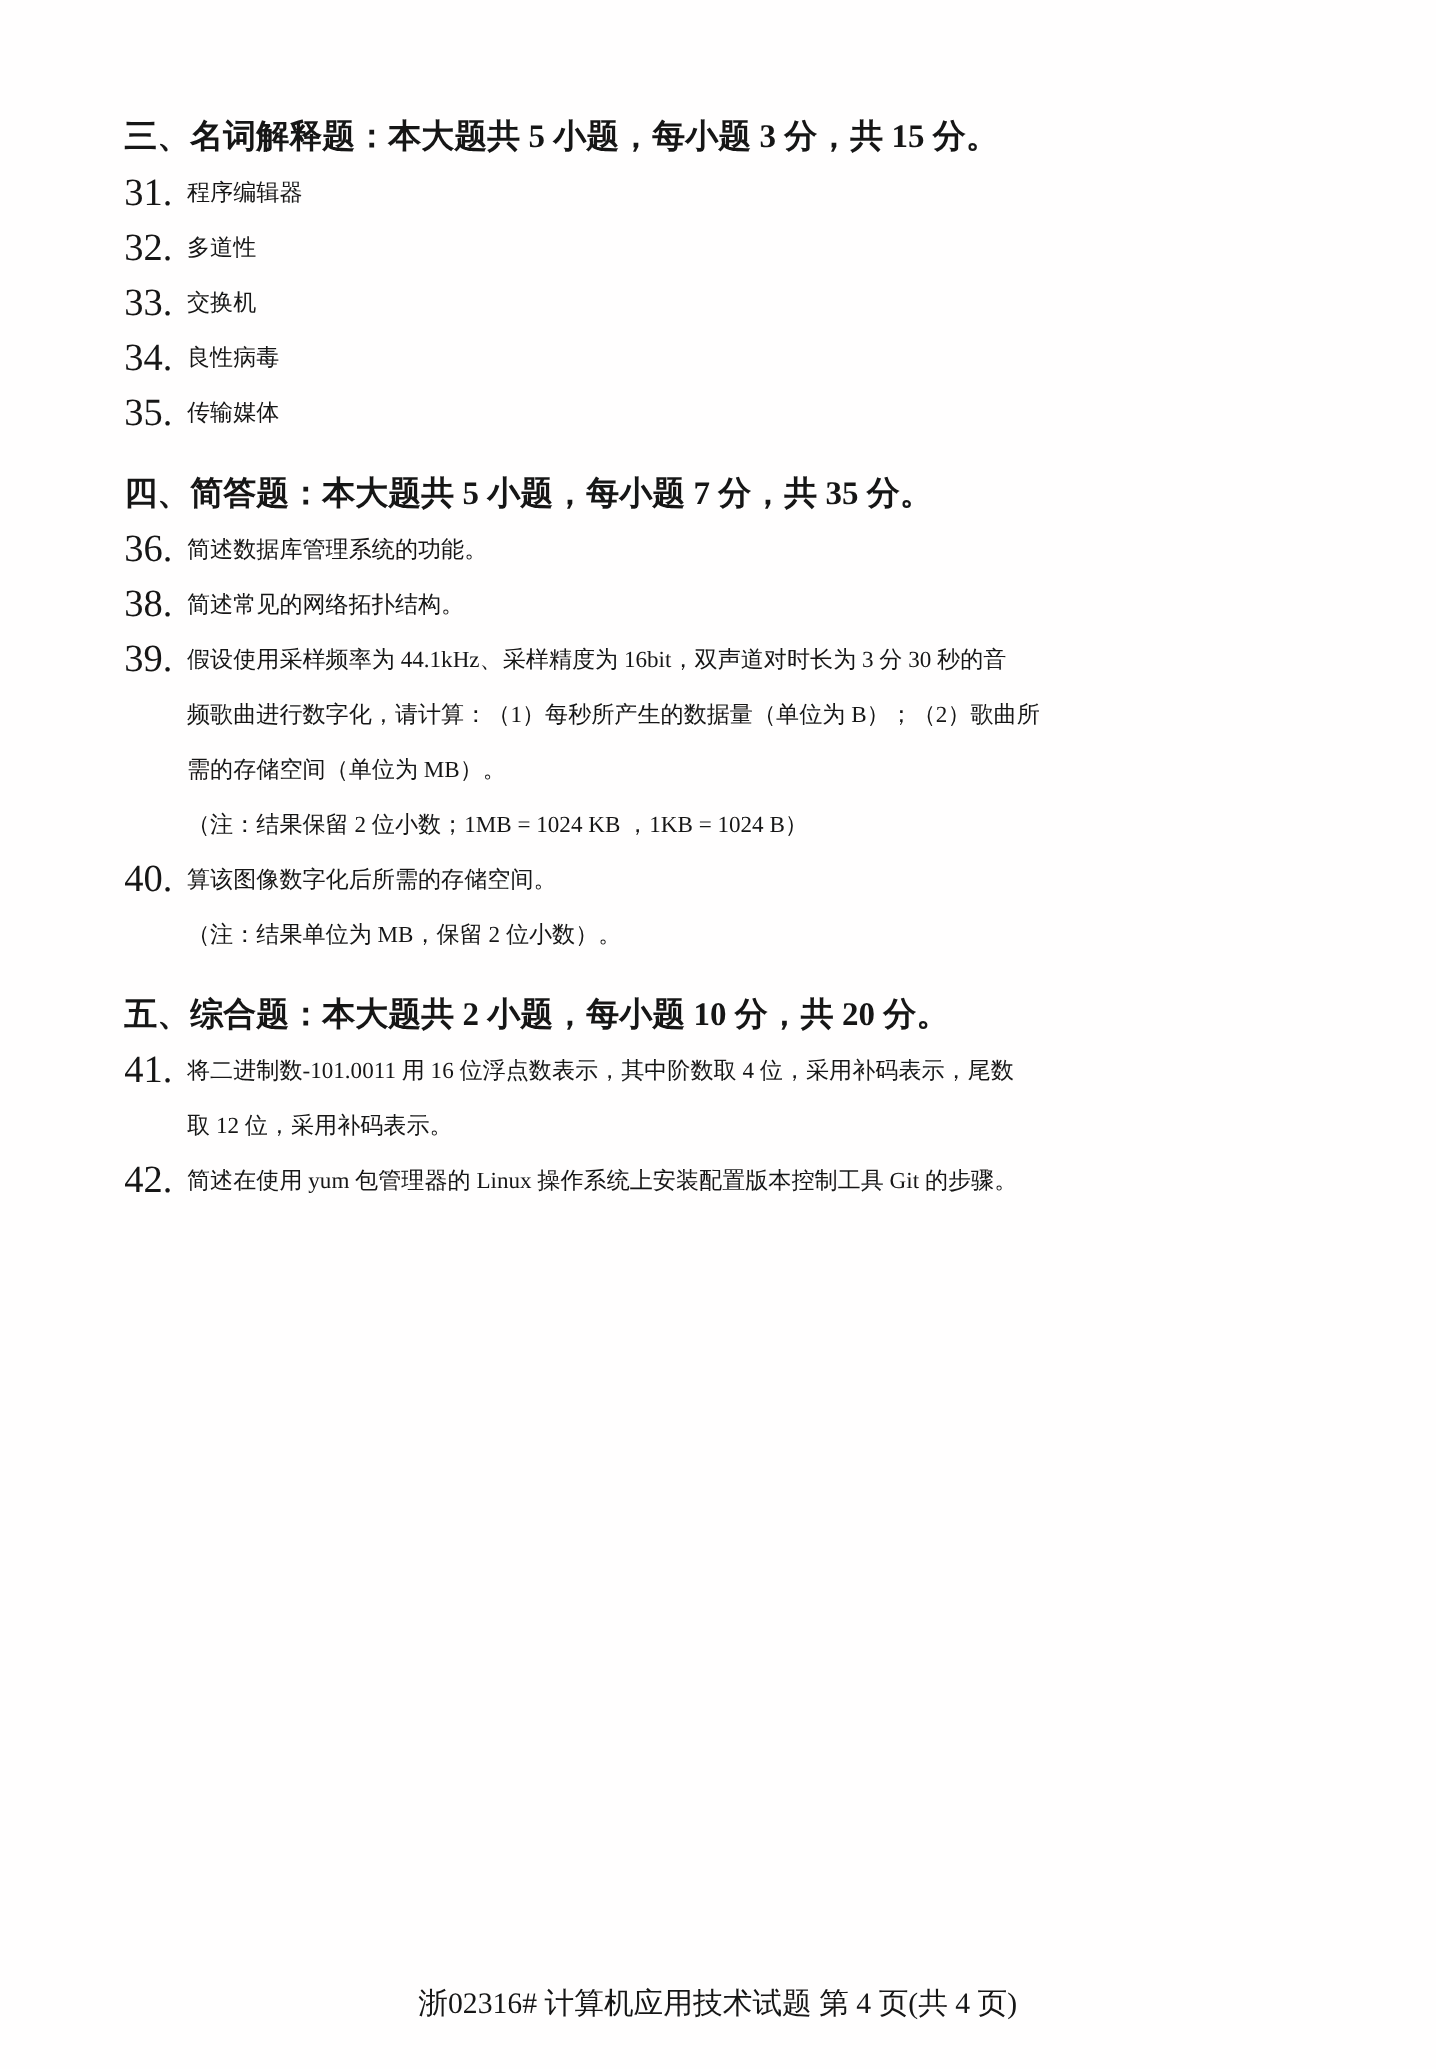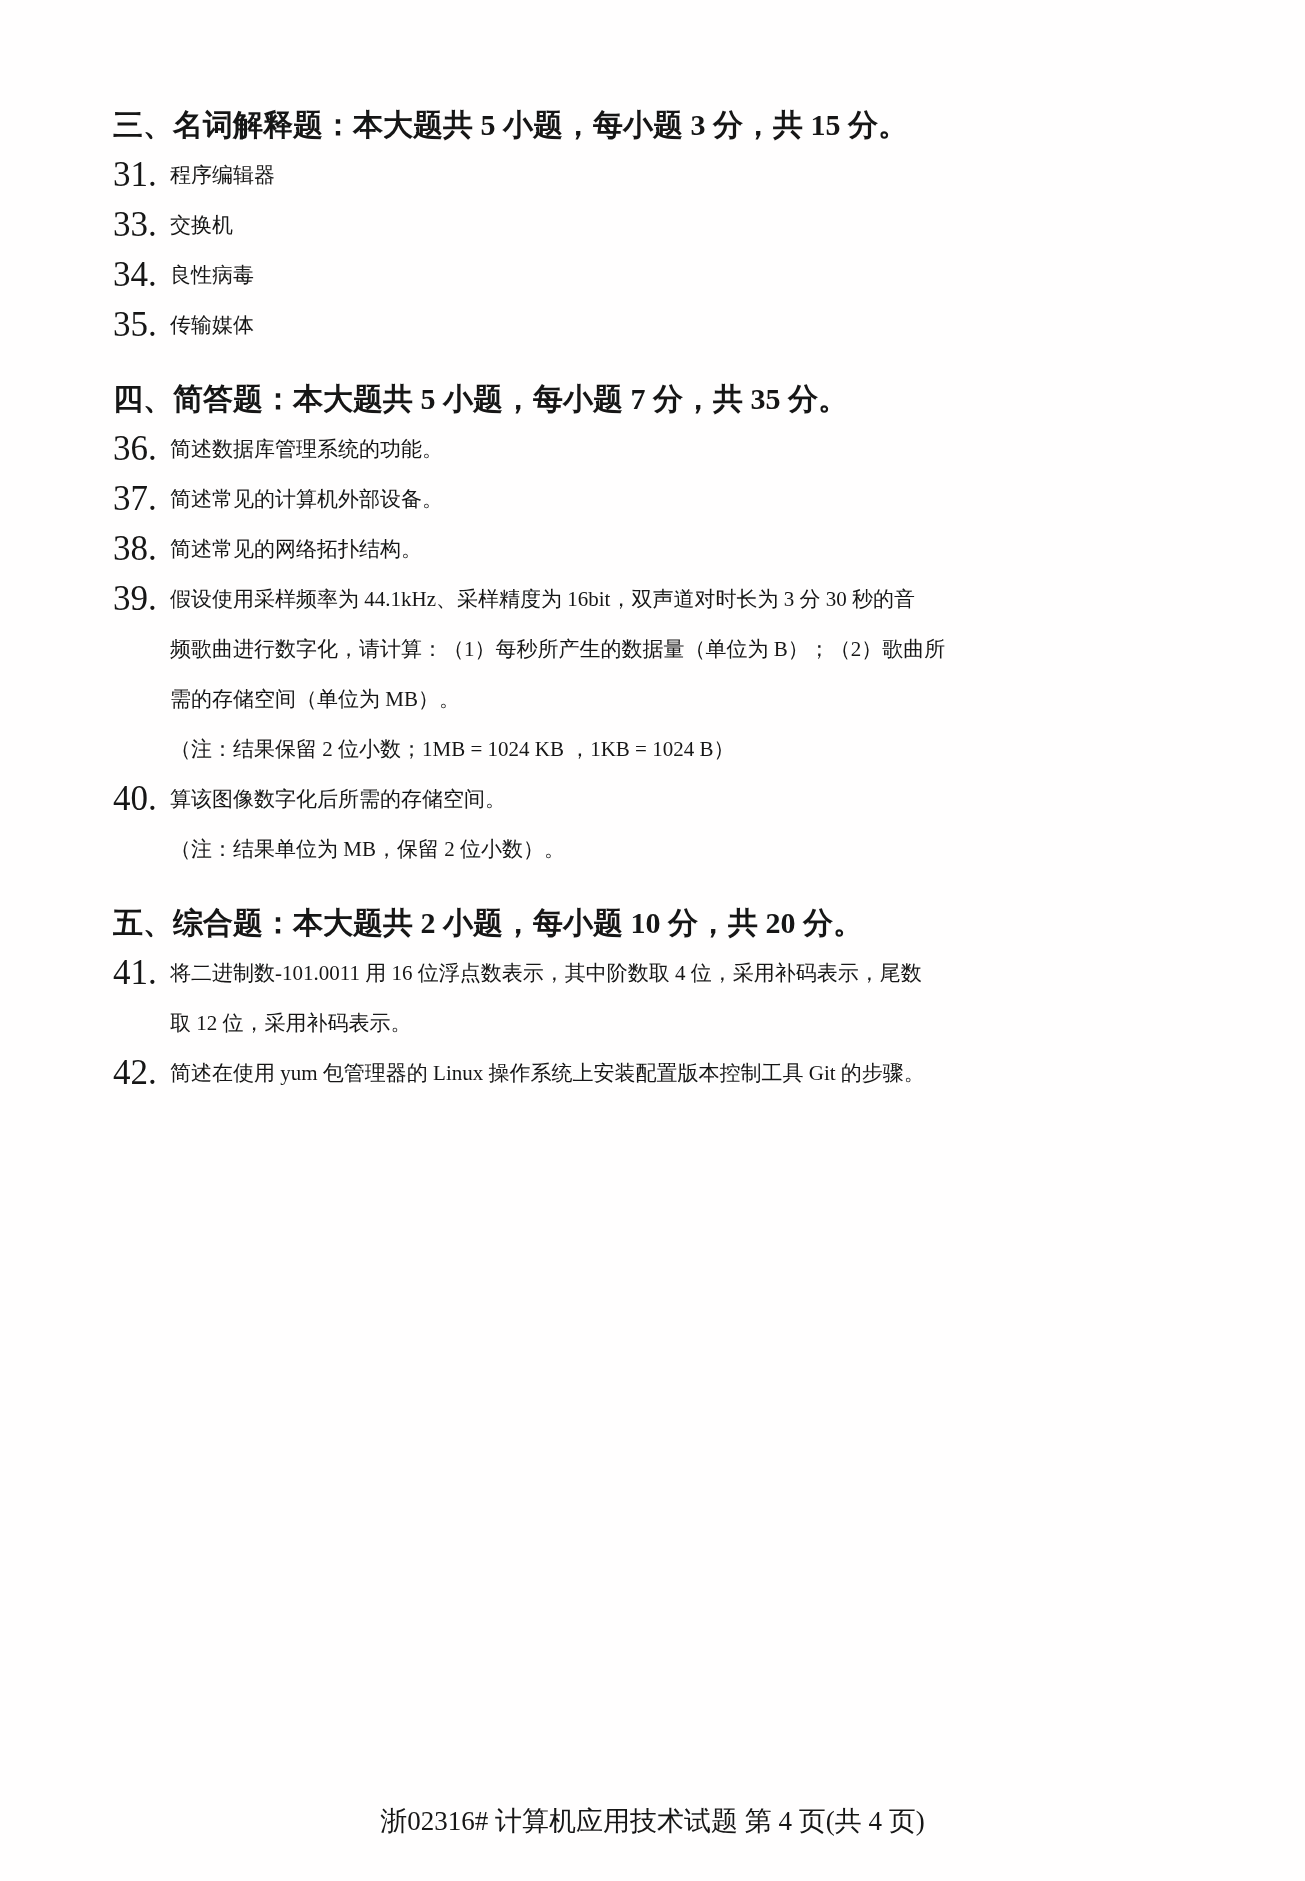--- a/index.html
+++ b/index.html
@@ -57,20 +57,26 @@
 
     <div class="section">
       <div class="heading">三、名词解释题：本大题共 5 小题，每小题 3 分，共 15 分。</div>
       <div class="q">
         <div class="q-num">31.</div>
         <div class="q-body">
           <div class="q-line">程序编辑器</div>
         </div>
       </div>
       <div class="q">
+        <div class="q-num">32.</div>
+        <div class="q-body">
+          <div class="q-line">多道性</div>
+        </div>
+      </div>
+      <div class="q">
         <div class="q-num">33.</div>
         <div class="q-body">
           <div class="q-line">交换机</div>
         </div>
       </div>
       <div class="q">
         <div class="q-num">34.</div>
         <div class="q-body">
           <div class="q-line">良性病毒</div>
         </div>
@@ -82,26 +88,20 @@
         </div>
       </div>
     </div>
 
     <div class="section section-gap">
       <div class="heading">四、简答题：本大题共 5 小题，每小题 7 分，共 35 分。</div>
       <div class="q">
         <div class="q-num">36.</div>
         <div class="q-body">
           <div class="q-line">简述数据库管理系统的功能。</div>
-        </div>
-      </div>
-      <div class="q">
-        <div class="q-num">37.</div>
-        <div class="q-body">
-          <div class="q-line">简述常见的计算机外部设备。</div>
         </div>
       </div>
       <div class="q">
         <div class="q-num">38.</div>
         <div class="q-body">
           <div class="q-line">简述常见的网络拓扑结构。</div>
         </div>
       </div>
       <div class="q">
         <div class="q-num">39.</div>

